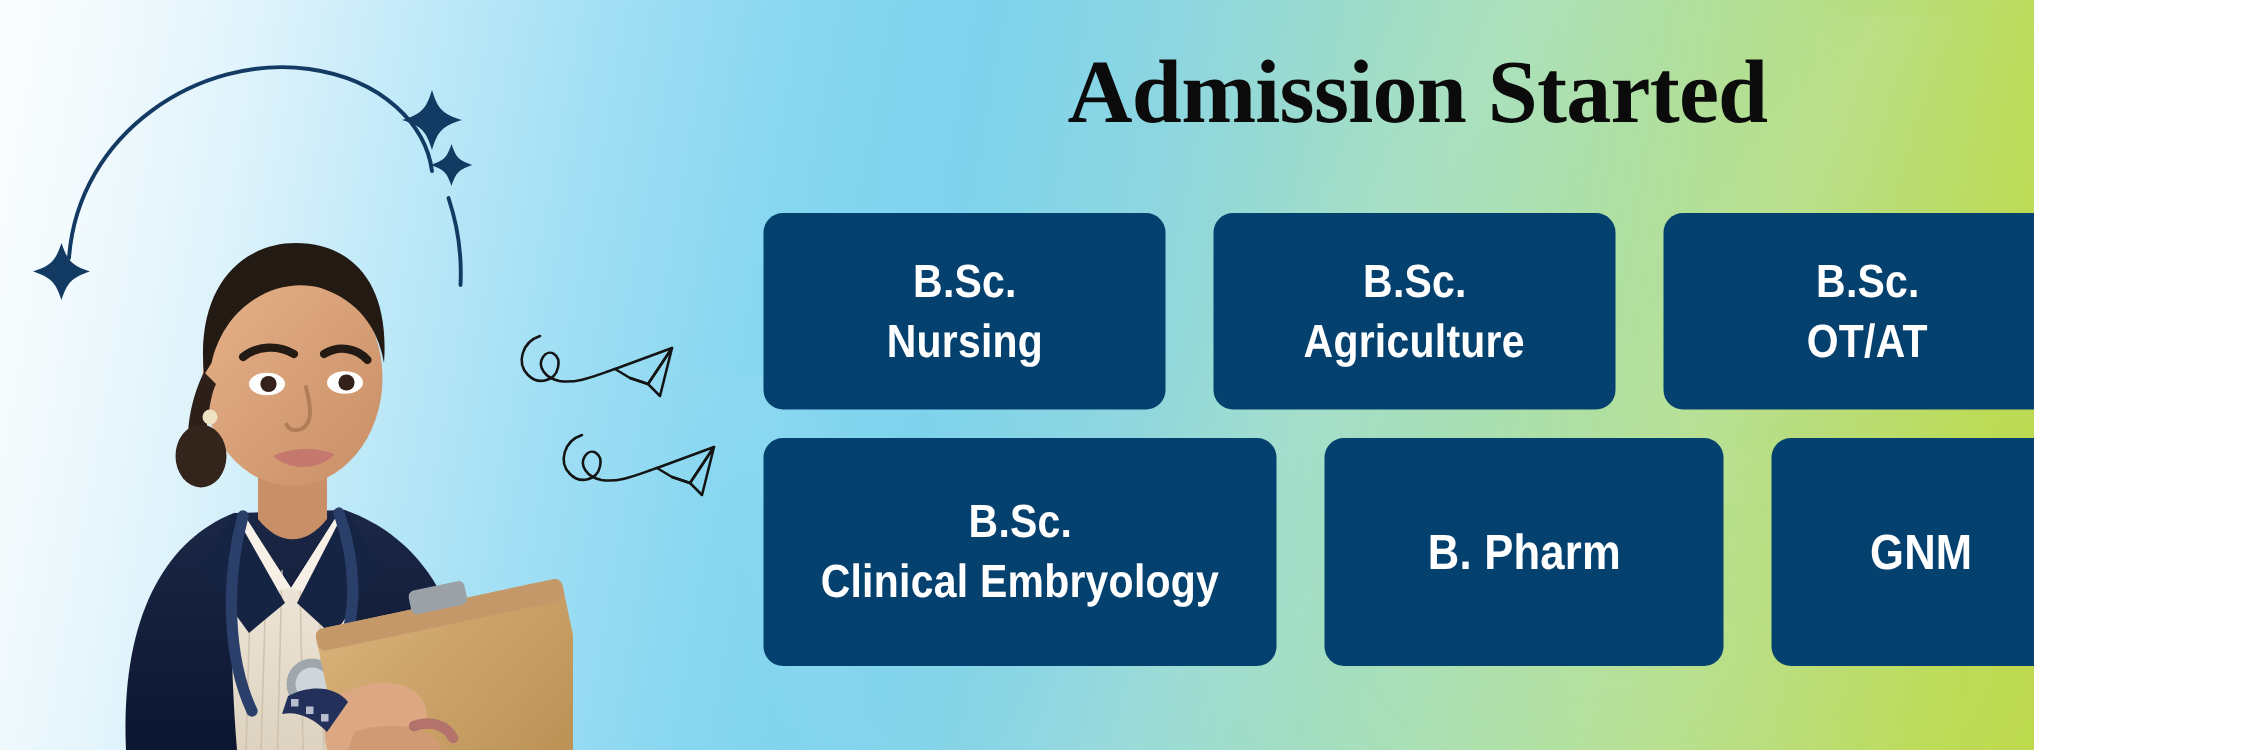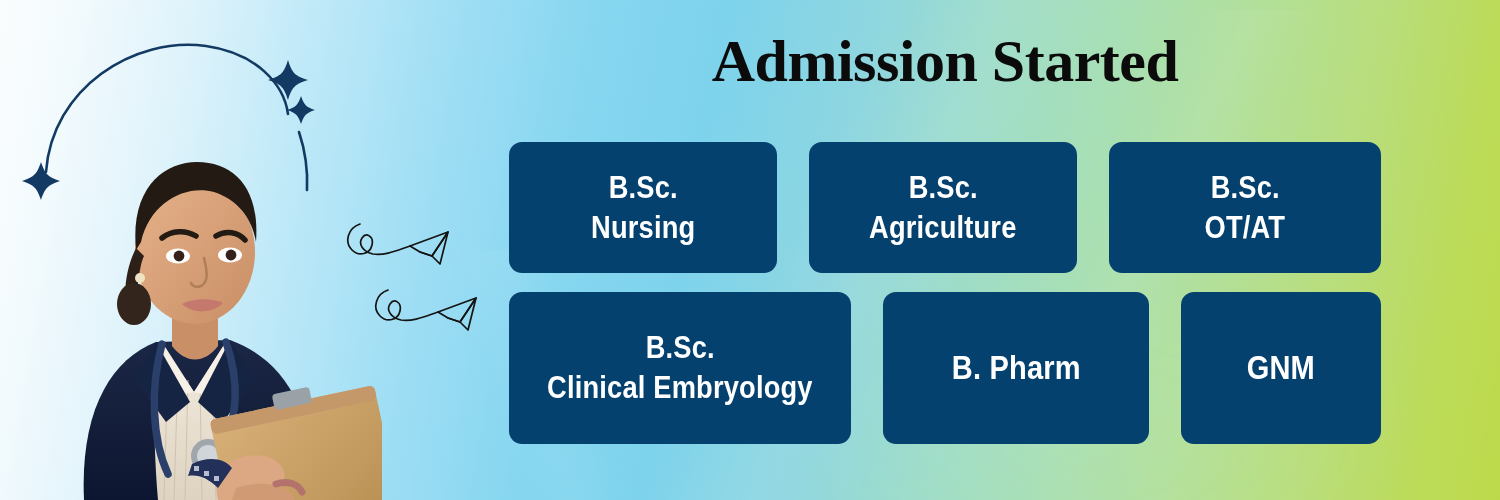--- a/index.html
+++ b/index.html
@@ -5,21 +5,21 @@
 <style>
   * { margin:0; padding:0; box-sizing:border-box; }
   html,body { width:1500px; height:500px; overflow:hidden; }
   body {
     font-family:"Liberation Sans", sans-serif;
     background:#ffffff;
   }
 
   .banner {
     position:relative;
-    width:1500px;
+    width:1356px;
     height:500px;
     overflow:hidden;
     background:
       linear-gradient(100deg,
         #fbfdfe 0%,
         #f2fafd 5%,
         #dff3fb 12%,
         #bfe9f8 20%,
         #9fdef4 29%,
         #86d6f0 38%,

